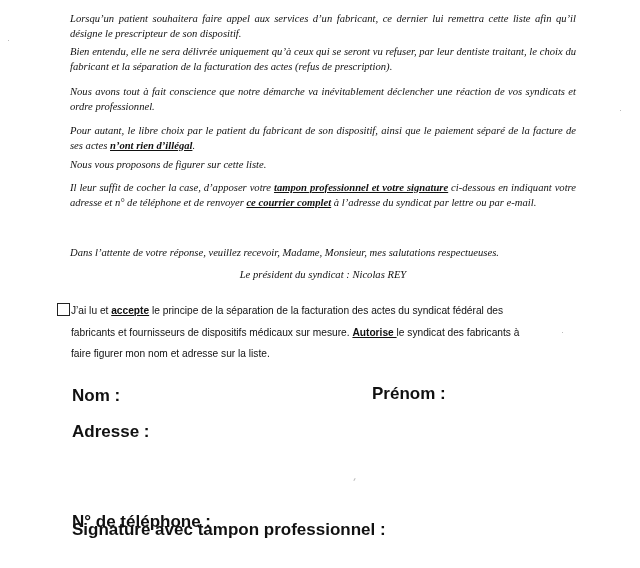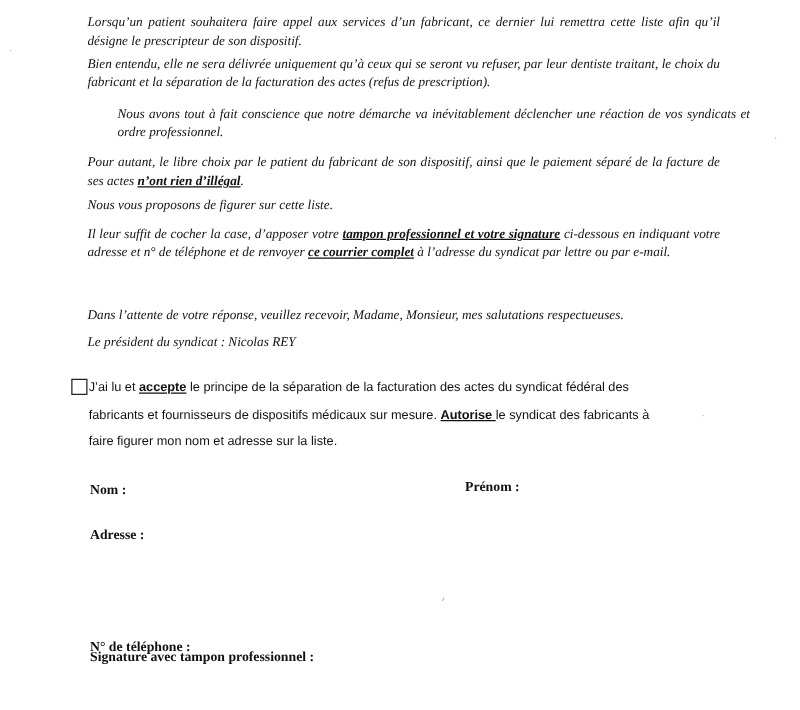--- a/index.html
+++ b/index.html
@@ -20,47 +20,47 @@
     }
     .p { position: absolute; left: 70px; width: 506px; margin: 0; text-align: justify; }
     .p.left { text-align: left; }
     .b { font-weight: bold; }
     .u { text-decoration: underline; }
     .checkbox {
       position: absolute; left: 57px; top: 303px;
       width: 11px; height: 11px; border: 1px solid #222; background: #fff;
     }
     .consent-text { position: absolute; left: 71px; top: 300px; width: 470px; line-height: 21.5px; }
-    .field { position: absolute; font-weight: bold; font-size: 11px; font-family: Liberation Serif, serif; }
+    .field { position: absolute; font-weight: bold; font-size: 17px; }
     .speck { position: absolute; background: #bbb; width: 1px; height: 1px; }
   </style>
 </head>
 <body>
 
 <div>
 
   <p class="p serif" style="top:11px;">Lorsqu’un patient souhaitera faire appel aux services d’un fabricant, ce dernier lui remettra cette liste afin qu’il désigne le prescripteur de son dispositif.</p>
 
   <p class="p serif" style="top:44px;">Bien entendu, elle ne sera délivrée uniquement qu’à ceux qui se seront vu refuser, par leur dentiste traitant, le choix du fabricant et la séparation de la facturation des actes (refus de prescription).</p>
 
-  <p class="p serif" style="top:84px;margin-left:24px;">Nous avons tout à fait conscience que notre démarche va inévitablement déclencher une réaction de vos syndicats et ordre professionnel.</p>
+  <p class="p serif" style="top:84px;">Nous avons tout à fait conscience que notre démarche va inévitablement déclencher une réaction de vos syndicats et ordre professionnel.</p>
 
   <p class="p serif" style="top:123px;">
     <span>Pour autant, le libre choix par le patient du fabricant de son dispositif, ainsi que le paiement séparé de la facture de ses actes </span><span class="b u">n’ont rien d’illégal</span><span>.</span>
   </p>
 
   <p class="p serif left" style="top:157px;">Nous vous proposons de figurer sur cette liste.</p>
 
   <p class="p serif" style="top:180px;">
     <span>Il leur suffit de cocher la case, d’apposer votre </span><span class="b u">tampon professionnel et votre signature</span><span> ci-dessous en indiquant votre adresse et n° de téléphone et de renvoyer </span><span class="b u">ce courrier complet</span><span> à l’adresse du syndicat par lettre ou par e-mail.</span>
   </p>
 
   <p class="p serif left" style="top:229px;margin-top:16px;">Dans l’attente de votre réponse, veuillez recevoir, Madame, Monsieur, mes salutations respectueuses.</p>
 
-  <p class="p serif left" style="top:267px;">Le président du syndicat : Nicolas REY</p>
+  <p class="p serif left" style="top:267px;text-align:center;">Le président du syndicat : Nicolas REY</p>
 
   <div class="checkbox"></div>
   <div class="consent-text sans">
     <span>J’ai lu et </span><span class="b u">accepte</span><span> le principe de la séparation de la facturation des actes du syndicat fédéral des fabricants et fournisseurs de dispositifs médicaux sur mesure. </span><span class="b u">Autorise </span><span>le syndicat des fabricants à faire figurer mon nom et adresse sur la liste.</span>
   </div>
 
   <div class="field sans" style="left:72px; top:386px;">Nom :</div>
   <div class="field sans" style="left:372px; top:384px;">Prénom :</div>
   <div class="field sans" style="left:72px; top:422px;text-align:right;">Adresse :</div>
   <div class="field sans" style="left:72px; top:496px;margin-top:16px;">N° de téléphone :</div>

